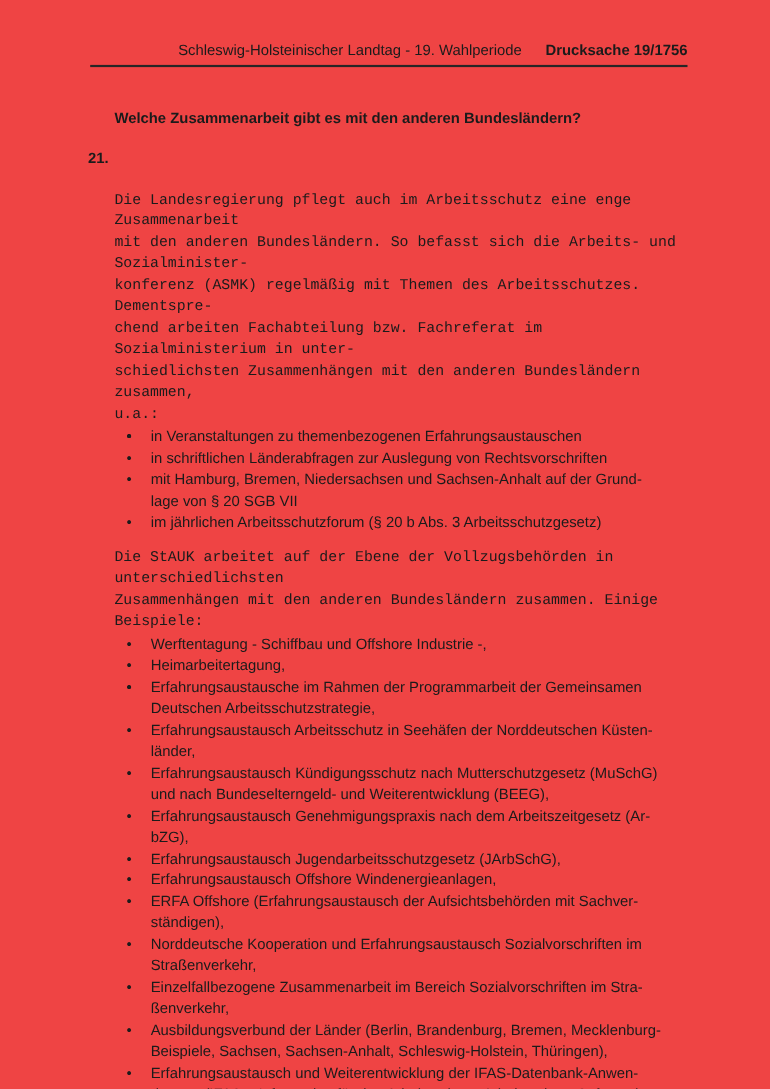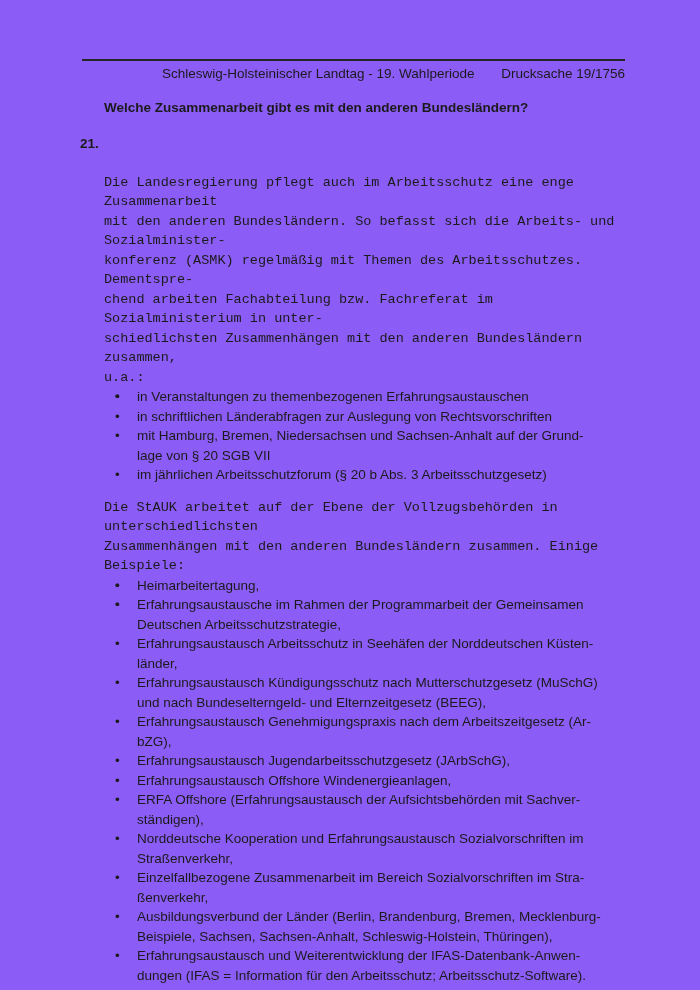--- a/index.html
+++ b/index.html
@@ -1,37 +1,37 @@
 <!DOCTYPE html>
 <html lang="de"><head>
 <meta charset="utf-8">
 <style>
   html, body { margin: 0; padding: 0; background: #ffffff; }
   .page {
     position: relative;
     width: 700px;
     height: 990px;
-    background: #8b5cf6;
+    background: #ef4444;
     font-family: "Liberation Sans", sans-serif;
     font-size: 13.5px;
     line-height: 19.5px;
     color: #1b1b1b;
     overflow: hidden;
   }
   .header {
     position: absolute;
     top: 36px;
     left: 82px;
     width: 543px;
     display: flex;
     justify-content: space-between;
     align-items: baseline;
   }
   .header-journal { padding-left: 80px; white-space: nowrap; }
-  .header-doc { font-weight: normal; white-space: nowrap; margin-top: 28px; }
+  .header-doc { font-weight: bold; white-space: nowrap; }
   .header-rule {
     position: absolute;
     top: 59px;
     left: 82px;
     width: 543px;
     height: 0;
     border-top: 2px solid #262626;
   }
   .content {
     position: absolute;
@@ -98,29 +98,29 @@
         <li><span class="marker">•</span><span class="li-text">in schriftlichen Länderabfragen zur Auslegung von Rechtsvorschriften</span></li>
         <li><span class="marker">•</span><span class="li-text">mit Hamburg, Bremen, Niedersachsen und Sachsen-Anhalt auf der Grund-
 lage von § 20 SGB VII</span></li>
         <li><span class="marker">•</span><span class="li-text">im jährlichen Arbeitsschutzforum (§ 20 b Abs. 3 Arbeitsschutzgesetz)</span></li>
       </ul>
 
     <div class="para stauk">Die StAUK arbeitet auf der Ebene der Vollzugsbehörden in unterschiedlichsten
 Zusammenhängen mit den anderen Bundesländern zusammen. Einige Beispiele:</div>
 
     <ul class="doc-list">
-        <li><span class="marker">•</span></li>
+        <li><span class="marker">•</span><span class="li-text">Werftentagung - Schiffbau und Offshore Industrie -,</span></li>
         <li><span class="marker">•</span><span class="li-text">Heimarbeitertagung,</span></li>
         <li><span class="marker">•</span></li>
         <li><span class="marker">•</span><span class="li-text">Erfahrungsaustausche im Rahmen der Programmarbeit der Gemeinsamen
 Deutschen Arbeitsschutzstrategie,</span></li>
         <li><span class="marker">•</span><span class="li-text">Erfahrungsaustausch Arbeitsschutz in Seehäfen der Norddeutschen Küsten-
 länder,</span></li>
         <li><span class="marker">•</span><span class="li-text">Erfahrungsaustausch Kündigungsschutz nach Mutterschutzgesetz (MuSchG)
-und nach Bundeselterngeld- und Elternzeitgesetz (BEEG),</span></li>
+und nach Bundeselterngeld- und Weiterentwicklung (BEEG),</span></li>
         <li><span class="marker">•</span><span class="li-text">Erfahrungsaustausch Genehmigungspraxis nach dem Arbeitszeitgesetz (Ar-
 bZG),</span></li>
         <li><span class="marker">•</span><span class="li-text">Erfahrungsaustausch Jugendarbeitsschutzgesetz (JArbSchG),</span></li>
         <li><span class="marker">•</span><span class="li-text">Erfahrungsaustausch Offshore Windenergieanlagen,</span></li>
         <li><span class="marker">•</span><span class="li-text">ERFA Offshore (Erfahrungsaustausch der Aufsichtsbehörden mit Sachver-
 ständigen),</span></li>
         <li><span class="marker">•</span><span class="li-text">Norddeutsche Kooperation und Erfahrungsaustausch Sozialvorschriften im
 Straßenverkehr,</span></li>
         <li><span class="marker">•</span><span class="li-text">Einzelfallbezogene Zusammenarbeit im Bereich Sozialvorschriften im Stra-
 ßenverkehr,</span></li>

